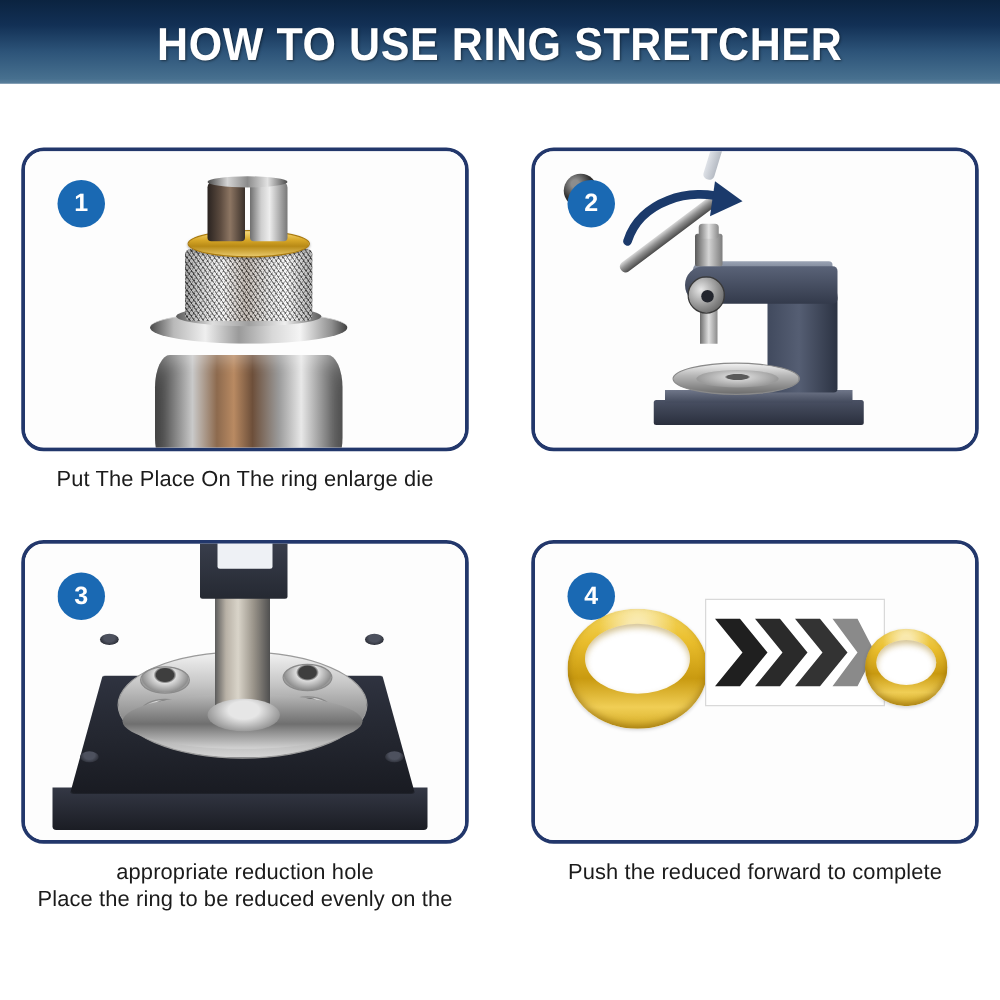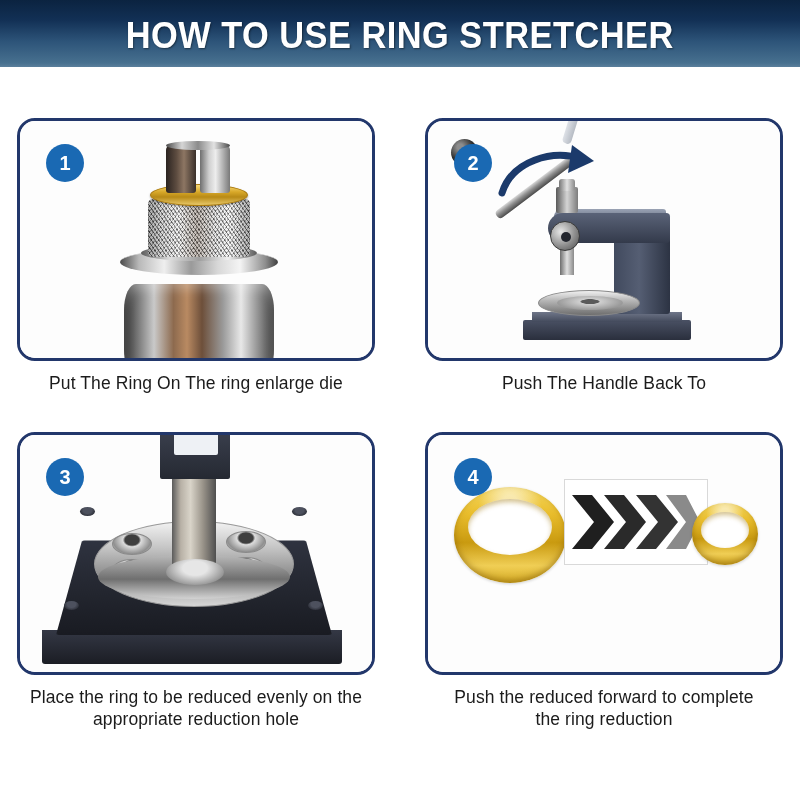--- a/index.html
+++ b/index.html
@@ -412,21 +412,21 @@
         <div class="c1-collar"></div>
         <div class="c1-knurl"></div>
         <div class="c1-gold"></div>
         <div class="c1-post-l"></div>
         <div class="c1-post-r"></div>
         <div class="c1-post-cap"></div>
       </div>
       <div class="badge no-select">1</div>
     </div>
     <div class="caption">
-      <span class="ln">Put The Ring On The ring enlarge die</span>
+      <span class="ln">Put The Place On The ring enlarge die</span>
     </div>
   </div>
 
   <div class="step step-2">
     <div class="card">
       <div class="scene">
         <div class="c2-basePlate"></div>
         <div class="c2-baseSkirt"></div>
         <div class="c2-column"></div>
         <div class="c2-turntable"></div>
@@ -443,21 +443,20 @@
         <div class="c2-knob-dark"></div>
 
         <svg class="c2-arrow" width="108" height="60" viewBox="0 0 108 60">
           <path d="M8 50 C 18 18, 58 6, 88 16" stroke="#1b3a6b" stroke-width="7" fill="none" stroke-linecap="round"></path>
           <path d="M78 2 L100 18 L74 30 Z" fill="#1b3a6b"></path>
         </svg>
       </div>
       <div class="badge no-select">2</div>
     </div>
     <div class="caption">
-      <span class="ln">Push The Handle Back To</span>
     </div>
   </div>
 
   <div class="step step-3">
     <div class="card">
       <div class="scene">
         <div class="c3-plateEdge"></div>
         <div class="c3-plateTop"></div>
         <div class="c3-screw c3-s1"></div>
         <div class="c3-screw c3-s2"></div>
@@ -470,22 +469,22 @@
         <div class="c3-hole c3-h4"></div>
         <div class="c3-discRim"></div>
         <div class="c3-ram"></div>
         <div class="c3-ramBottom"></div>
         <div class="c3-bracket"></div>
         <div class="c3-bracketWin"></div>
       </div>
       <div class="badge no-select">3</div>
     </div>
     <div class="caption">
+      <span class="ln">appropriate reduction hole</span>
       <span class="ln">Place the ring to be reduced evenly on the</span>
-      <span class="ln">appropriate reduction hole</span>
     </div>
   </div>
 
   <div class="step step-4">
     <div class="card">
       <div class="scene">
         <div class="c4-ring c4-ringBig">
           <div class="hole"></div>
         </div>
         <div class="c4-arrowBox">
@@ -497,17 +496,16 @@
           </svg>
         </div>
         <div class="c4-ring c4-ringSmall">
           <div class="hole"></div>
         </div>
       </div>
       <div class="badge no-select">4</div>
     </div>
     <div class="caption">
       <span class="ln">Push the reduced forward to complete</span>
-      <span class="ln">the ring reduction</span>
     </div>
   </div>
 
 </div>
 
 </body></html>

